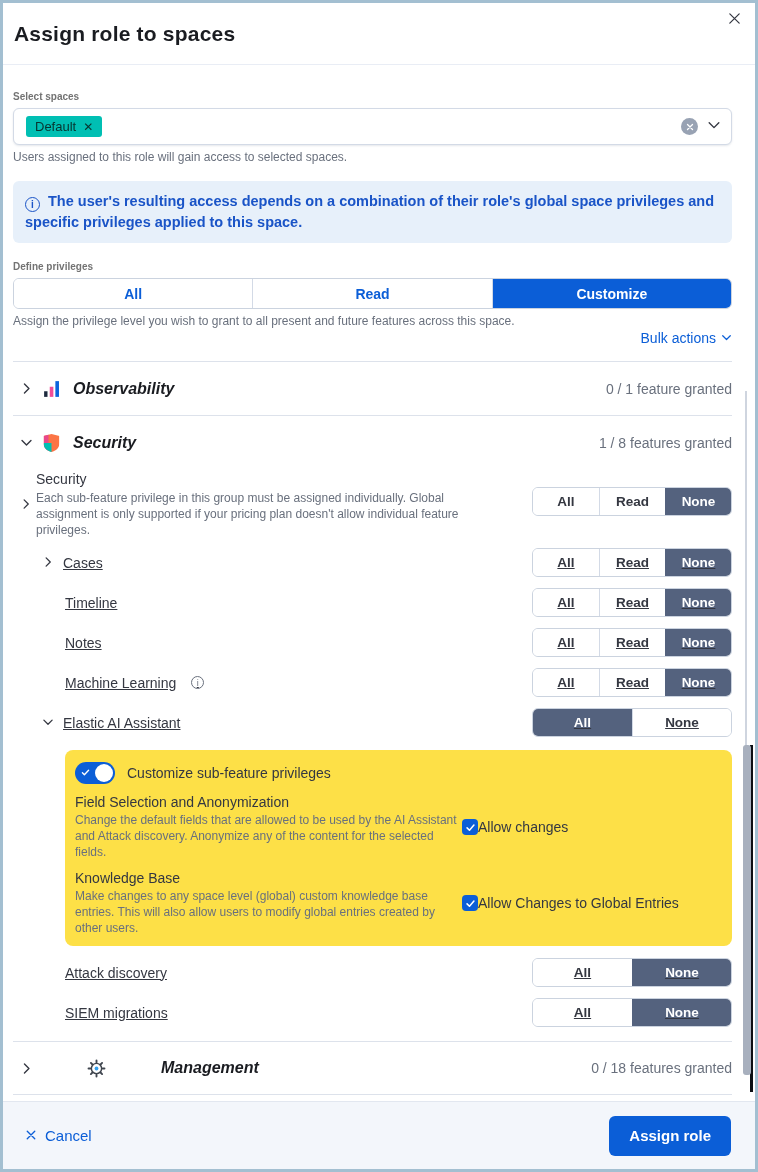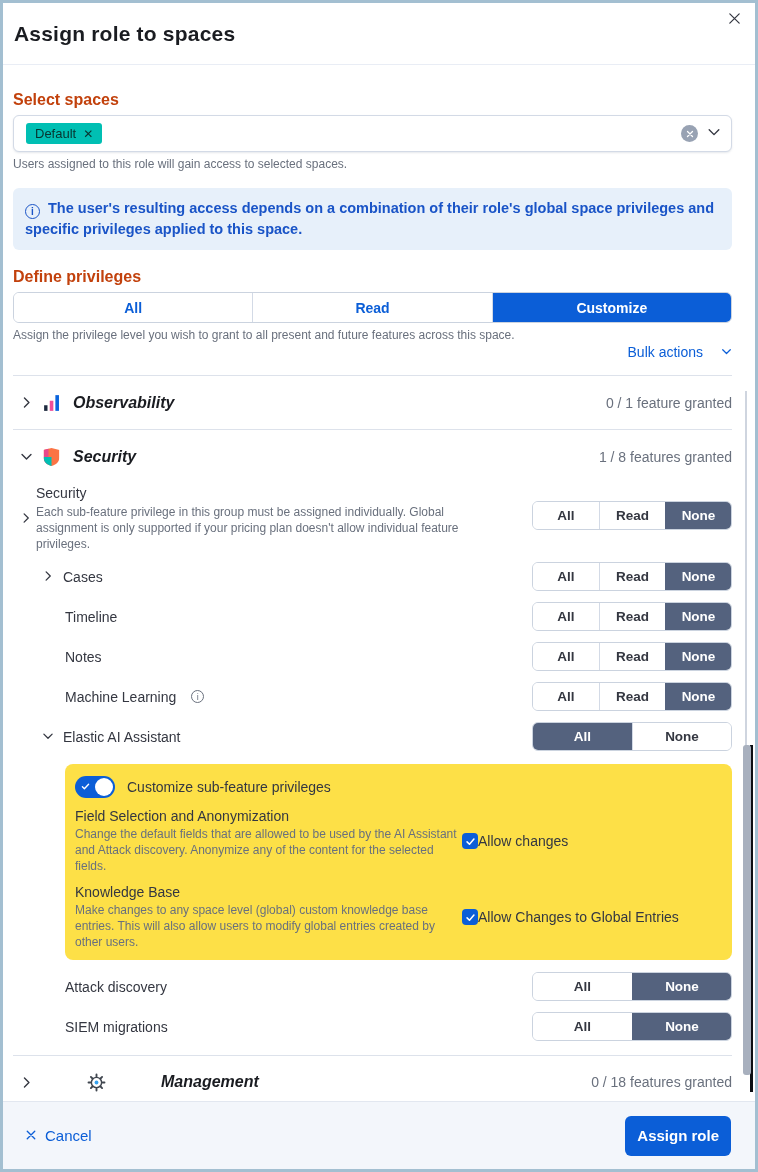--- a/index.html
+++ b/index.html
@@ -10,21 +10,21 @@
     color:#343741;
   }
   
   .hdr{ height:62px; display:flex; align-items:center; padding:0 14px 0 11px;
         border-bottom:1px solid #E9EDF5; }
   .hdr h1{ font-size:21px; font-weight:700; color:#1a1c21; letter-spacing:.2px; }
   .close-btn{ position:absolute; top:6px; right:10px; width:22px; height:22px;
         display:flex; align-items:center; justify-content:center; cursor:pointer; background:none; border:none;}
   
   .body{ padding:26px 23px 0 10px; }
-  .form-label{ font-size:16px; font-weight:700; color:#c2410c; margin-bottom:6px; }
+  .form-label{ font-size:10px; font-weight:700; color:#737373; margin-bottom:6px; }
   .combo{ margin-top:4px; height:37px; border:1px solid #D3DAE6; border-radius:6px;
         background:#fff; box-shadow:0 1px 2px rgba(152,162,179,.25);
         display:flex; align-items:center; padding:0 10px 0 12px; }
   .badge{ background:#00BFB3; color:#07342F; font-size:13px; font-weight:400;
         padding:3px 9px; border-radius:3px; display:inline-flex; align-items:center; gap:7px; cursor:pointer;}
   .badge .bx{ font-size:12px; line-height:1; }
   .combo-right{ margin-left:auto; display:flex; align-items:center; gap:9px; }
   .combo-clear{ width:17px; height:17px; border-radius:50%; background:#98A2B3; border:none; cursor:pointer;
         display:flex; align-items:center; justify-content:center; }
   .help-txt{ font-size:12px; color:#69707D; margin-top:5px; }
@@ -37,21 +37,21 @@
   .ml-info{ width:13px; height:13px; font-size:9px; color:#69707D; font-weight:400; margin-left:6px; vertical-align:2px;}
   .def-label{ margin-top:18px; }
   .priv-group{ margin-top:6px; display:flex; width:100%; height:31px; border:1px solid #CBD3DF;
         border-radius:6px; overflow:hidden; background:#fff; }
   .priv-seg{ flex:1; display:flex; align-items:center; justify-content:center;
         font-size:14px; font-weight:700; color:#0B5ED7; border-left:1px solid #D3DAE6; cursor:pointer; background:#fff; border-top:none;border-bottom:none;border-right:none;}
   .priv-seg:first-child{ border-left:none; }
   .priv-seg.sel{ background:#0B5ED7; color:#fff; }
   .priv-help{ font-size:12px; color:#69707D; margin-top:5px; }
   .bulk-row{ margin-top:1px; text-align:right; }
-  .bulk-link{ font-size:14px; color:#0B5ED7; text-decoration:none; display:inline-flex; align-items:center; gap:18px; cursor:pointer;}
+  .bulk-link{ font-size:14px; color:#0B5ED7; text-decoration:none; display:inline-flex; align-items:center; gap:5px; cursor:pointer;}
   
   .feat-list{ margin-top:14px; }
   .group-row{ height:54px; display:flex; align-items:center; border-top:1px solid #DDE2EB; cursor:pointer;}
   .group-row .chev{ width:30px; display:flex; justify-content:flex-start; padding-left:7px; }
   .group-row .gicon{ width:30px; display:flex; align-items:center; }
   .group-title{ font-size:16px; font-weight:700; color:#1a1c21;font-style:italic; }
   .granted{ margin-left:auto; font-size:14px; color:#69707D; }
   .grp-end{ border-bottom:1px solid #DDE2EB;gap:44px; }
   
   .sub-block{ display:flex; align-items:flex-start; justify-content:space-between; margin:2px 0 10px; }
@@ -60,21 +60,21 @@
   .sub-name{ font-size:14px; color:#343741; margin-bottom:3px; }
   .sub-desc{ font-size:12px; line-height:16px; color:#69707D; max-width:455px; }
   .btn-group{ display:inline-flex; height:29px; border:1px solid #CBD3DF; border-radius:6px;
         overflow:hidden; background:#fff; flex:none; }
   .seg{ width:66px; display:flex; align-items:center; justify-content:center; font-size:13.5px;
         font-weight:700; color:#343741; border-left:1px solid #D3DAE6; cursor:pointer; background:#fff; border-top:none;border-bottom:none;border-right:none;}
   .seg:first-child{ border-left:none; }
   .seg.wide{ width:99px; }
   .seg.sel{ background:#54627E; color:#fff; border-color:#54627E; }
   .mt16{ margin-top:16px; }
-  .feat-row{ display:flex; align-items:center; justify-content:space-between; margin-bottom:11px; }
+  .feat-row{ display:flex; align-items:center; justify-content:space-between; margin-bottom:11px;text-decoration:underline; }
   .feat-left{ display:flex; align-items:center; padding-left:29px; gap:9px; font-size:14px; color:#343741; }
   .feat-left.nochev{ padding-left:52px; }
   
   .panel{ margin:13px 0 12px 52px; background:#fde047; border-radius:8px; padding:12px 16px 10px 10px; }
   .toggle-row{ display:flex; align-items:center; gap:12px; margin-bottom:8px; }
   .toggle{ width:40px; height:22px; border-radius:11px; background:#0B5ED7; position:relative; flex:none; cursor:pointer; border:none;}
   .toggle .knob{ position:absolute; top:2px; right:2px; width:18px; height:18px; border-radius:50%; background:#fff; }
   .toggle svg{ position:absolute; left:6px; top:6px; }
   .toggle-label{ font-size:14px; color:#343741; }
   .sf-item{ display:flex; justify-content:space-between; align-items:center; margin-top:10px; }
@@ -84,21 +84,21 @@
   .chk-row{ display:flex; align-items:center; margin-right:4px; min-width:250px; }
   .checkbox{ width:16px; height:16px; border-radius:4px; background:#0B5ED7; display:flex;
         align-items:center; justify-content:center; flex:none; cursor:pointer; border:none;}
   .chk-label{ font-size:14px; color:#343741; }
   
   .footer{ position:absolute; left:0; right:0; bottom:0; height:68px; background:#F3F6FB;
         border-top:1px solid #E2E7F0; display:flex; align-items:center;
         justify-content:space-between; padding:0 24px 0 22px; }
   .cancel-link{ display:inline-flex; align-items:center; gap:8px; color:#0B5ED7; font-size:15px;
         text-decoration:none; cursor:pointer;justify-content:center; }
-  .assign-btn{ height:40px; padding:0 12px; background:#0B5ED7; color:#fff; border:none;
+  .assign-btn{ height:40px; padding:0 20px; background:#0B5ED7; color:#fff; border:none;
         border-radius:6px; font-size:15px; font-weight:600; font-family:inherit; cursor:pointer; }
   
   .sb-track{ position:absolute; right:8px; top:388px; width:2px; height:357px; background:#CFD5DF; }
   .sb-thumb{ position:absolute; right:4px; top:742px; width:8px; height:330px; background:#A8B0BE; border-radius:3px; }
   .sb-dark{ position:absolute; right:2px; top:742px; width:3px; height:347px; background:#0b0e13; }
   .icon-obs-bar{ border-radius:1.5px; }
 </style>
 </head>
 <body>
 

